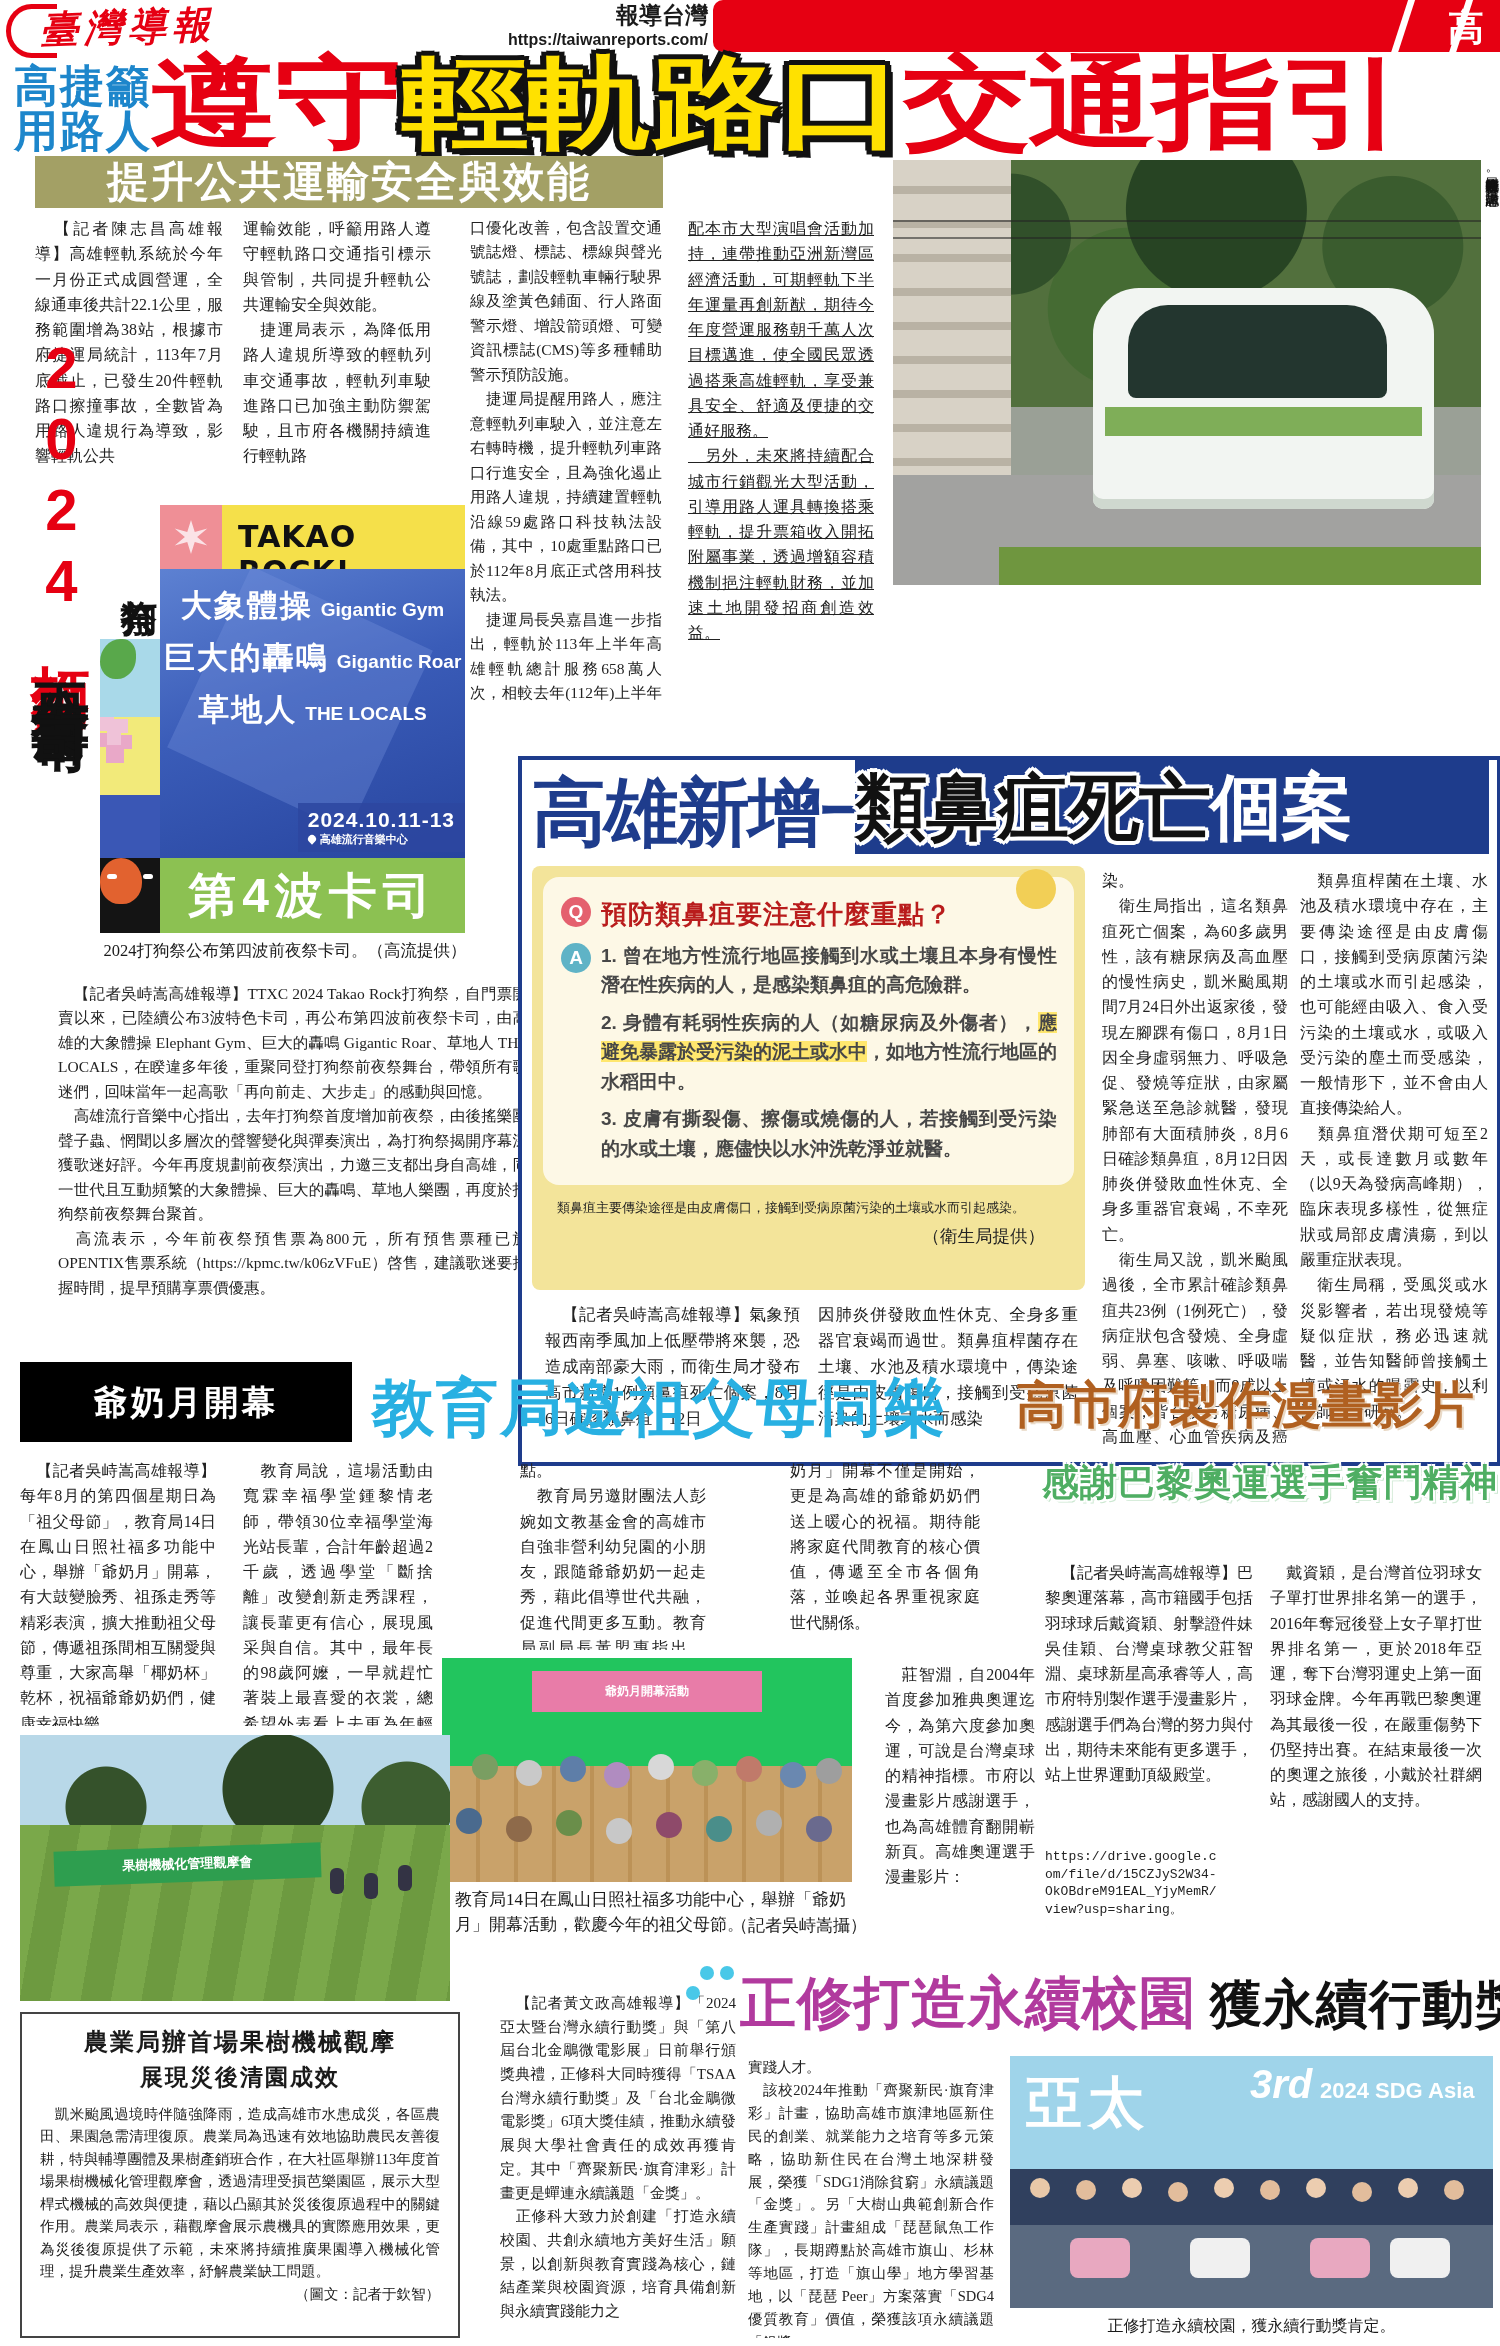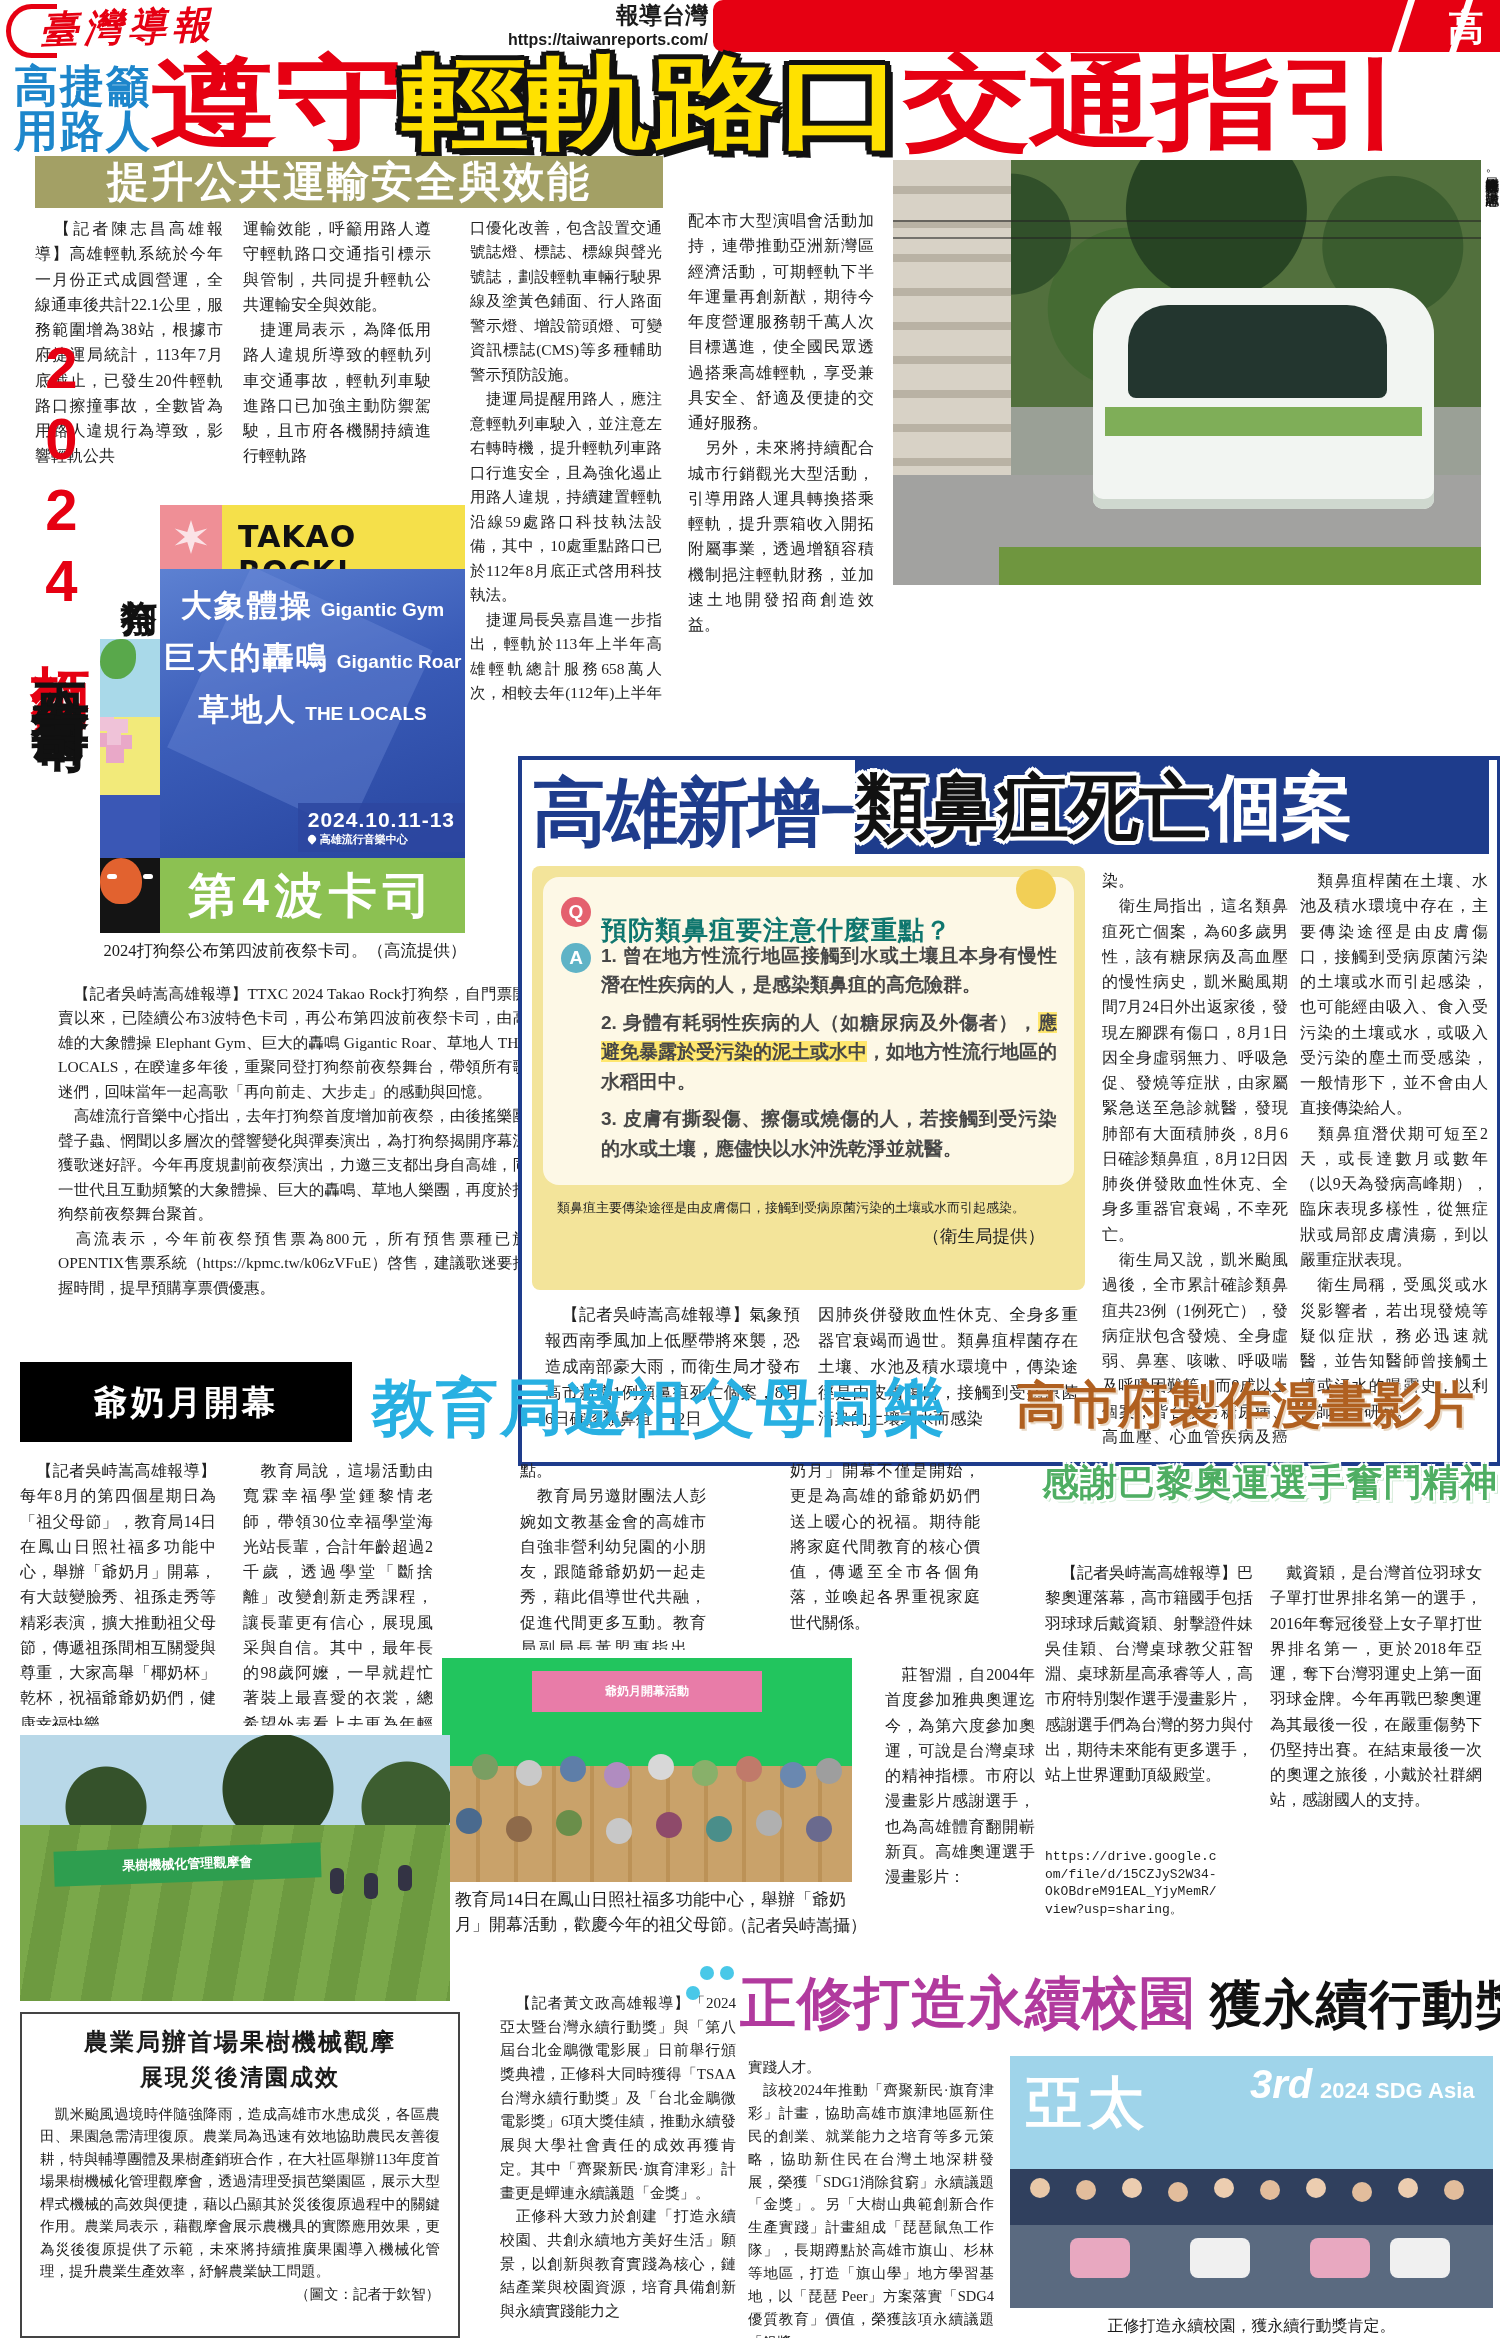--- a/index.html
+++ b/index.html
@@ -99,21 +99,21 @@
      -4px 0 0 #fff,4px 0 0 #fff,0 -4px 0 #fff,0 4px 0 #fff;}
   #dz-band .wt{color:#fff;text-shadow:none;}
   #qa{left:532px;top:866px;width:553px;height:424px;background:#f3e49a;border-radius:8px;}
   #qa-inner{position:absolute;left:11px;top:11px;width:531px;height:308px;background:#fdf8e6;
      border-radius:16px;}
   #qa-deco{position:absolute;right:18px;top:-8px;width:40px;height:40px;border-radius:50%;background:#f2cf56;}
   .badge{position:absolute;width:30px;height:30px;border-radius:50%;color:#fff;text-align:center;
      line-height:30px;font-size:19px;font-family:"Liberation Sans",sans-serif;font-weight:900;}
   #qa-q{left:18px;top:20px;background:#e4606e;}
   #qa-a{left:18px;top:66px;background:#5fb3c6;}
-  #qa-title{position:absolute;left:58px;top:20px;font-size:26px;color:#0f766e;letter-spacing:1px;margin-top:16px;}
+  #qa-title{position:absolute;left:58px;top:20px;font-size:26px;color:#b91c1c;letter-spacing:1px;}
   #qa-items{position:absolute;left:58px;top:64px;width:456px;font-size:19px;line-height:1.55;
      color:#474747;font-family:"Liberation Sans","DejaVu Sans",sans-serif;font-weight:700;text-align:justify;}
   .qa-item{margin-bottom:8px;}
   .hlite{background:#ffe76e;}
   #qa-cap{position:absolute;left:24px;top:332px;width:470px;font-size:13px;color:#222;line-height:1.5;text-align:center;}
   #qa-credit{position:absolute;right:40px;top:358px;font-size:17.5px;color:#222;}
   
   #gp-box{left:20px;top:1362px;width:332px;height:80px;background:#000000;color:#fff;
      font-size:34px;text-align:center;line-height:80px;letter-spacing:3px;}
   #gp-hl{left:372px;top:1366px;font-size:62px;color:#28b0e2;letter-spacing:2px;}
@@ -206,21 +206,21 @@
     <span class="hlred">遵守</span><span class="hlyellow">輕軌路口</span><span class="hlred">交通指引</span>
   </div>
   <div class="abs hl" id="subhead">提升公共運輸安全與效能</div>
 
   <div class="col f16" style="left:35px;top:216px;width:188px;height:288px;">　【記者陳志昌高雄報導】高雄輕軌系統於今年一月份正式成圓營運，全線通車後共計22.1公里，服務範圍增為38站，根據市府捷運局統計，113年7月底截止，已發生20件輕軌路口擦撞事故，全數皆為用路人違規行為導致，影響輕軌公共</div>
   <div class="col f16" style="left:243px;top:216px;width:188px;height:288px;">運輸效能，呼籲用路人遵守輕軌路口交通指引標示與管制，共同提升輕軌公共運輸安全與效能。
 　捷運局表示，為降低用路人違規所導致的輕軌列車交通事故，輕軌列車駛進路口已加強主動防禦駕駛，且市府各機關持續進行輕軌路</div>
   <div class="col f155" style="left:470px;top:216px;width:192px;height:492px;">口優化改善，包含設置交通號誌燈、標誌、標線與聲光號誌，劃設輕軌車輛行駛界線及塗黃色鋪面、行人路面警示燈、增設箭頭燈、可變資訊標誌(CMS)等多種輔助警示預防設施。
 　捷運局提醒用路人，應注意輕軌列車駛入，並注意左右轉時機，提升輕軌列車路口行進安全，且為強化遏止用路人違規，持續建置輕軌沿線59處路口科技執法設備，其中，10處重點路口已於112年8月底正式啓用科技執法。
 　捷運局長吳嘉昌進一步指出，輕軌於113年上半年高雄輕軌總計服務658萬人次，相較去年(112年)上半年375萬人次，運量增加75%。搭</div>
-  <div class="col f16" style="left:688px;top:208px;width:186px;height:480px;">配本市大型演唱會活動加持，連帶推動亞洲新灣區經濟活動，可期輕軌下半年運量再創新猷，期待今年度營運服務朝千萬人次目標邁進，使全國民眾透過搭乘高雄輕軌，享受兼具安全、舒適及便捷的交通好服務。
+  <div class="col f16" style="left:688px;top:216px;width:186px;height:480px;text-decoration:underline;">配本市大型演唱會活動加持，連帶推動亞洲新灣區經濟活動，可期輕軌下半年運量再創新猷，期待今年度營運服務朝千萬人次目標邁進，使全國民眾透過搭乘高雄輕軌，享受兼具安全、舒適及便捷的交通好服務。
 　另外，未來將持續配合城市行銷觀光大型活動，引導用路人運具轉換搭乘輕軌，提升票箱收入開拓附屬事業，透過增額容積機制挹注輕軌財務，並加速土地開發招商創造效益。</div>
 
   <div class="abs" id="tram">
     <div class="foliage"></div>
     <div class="bldg"></div>
     <div class="road"></div>
     <div class="grass"></div>
     <div class="wire" style="top:14%;"></div>
     <div class="wire" style="top:18%;"></div>
     <div class="body"></div>

